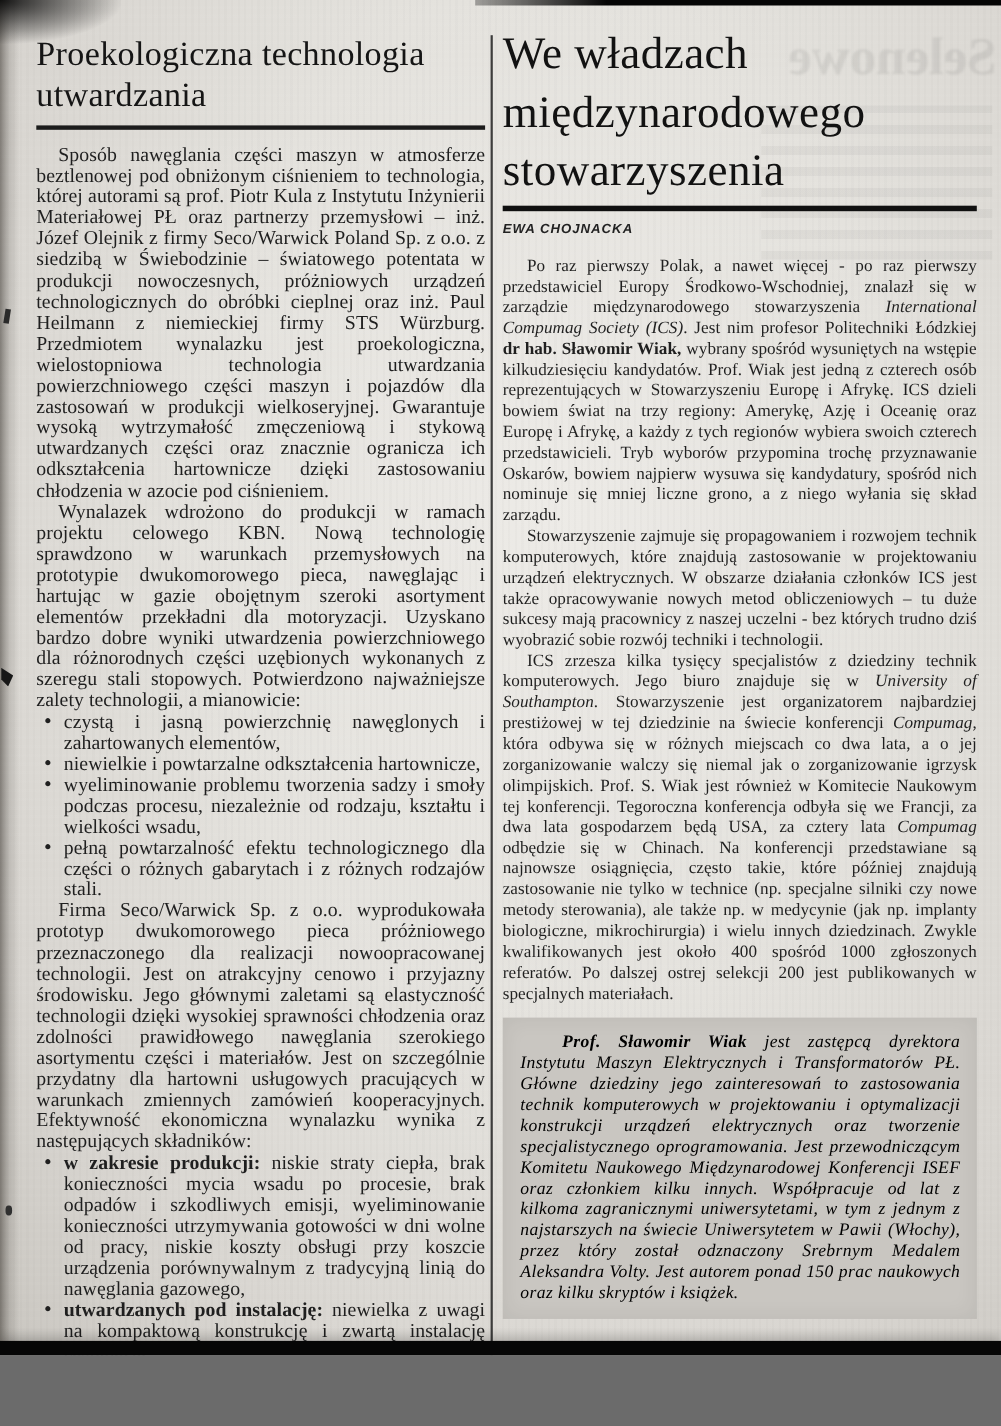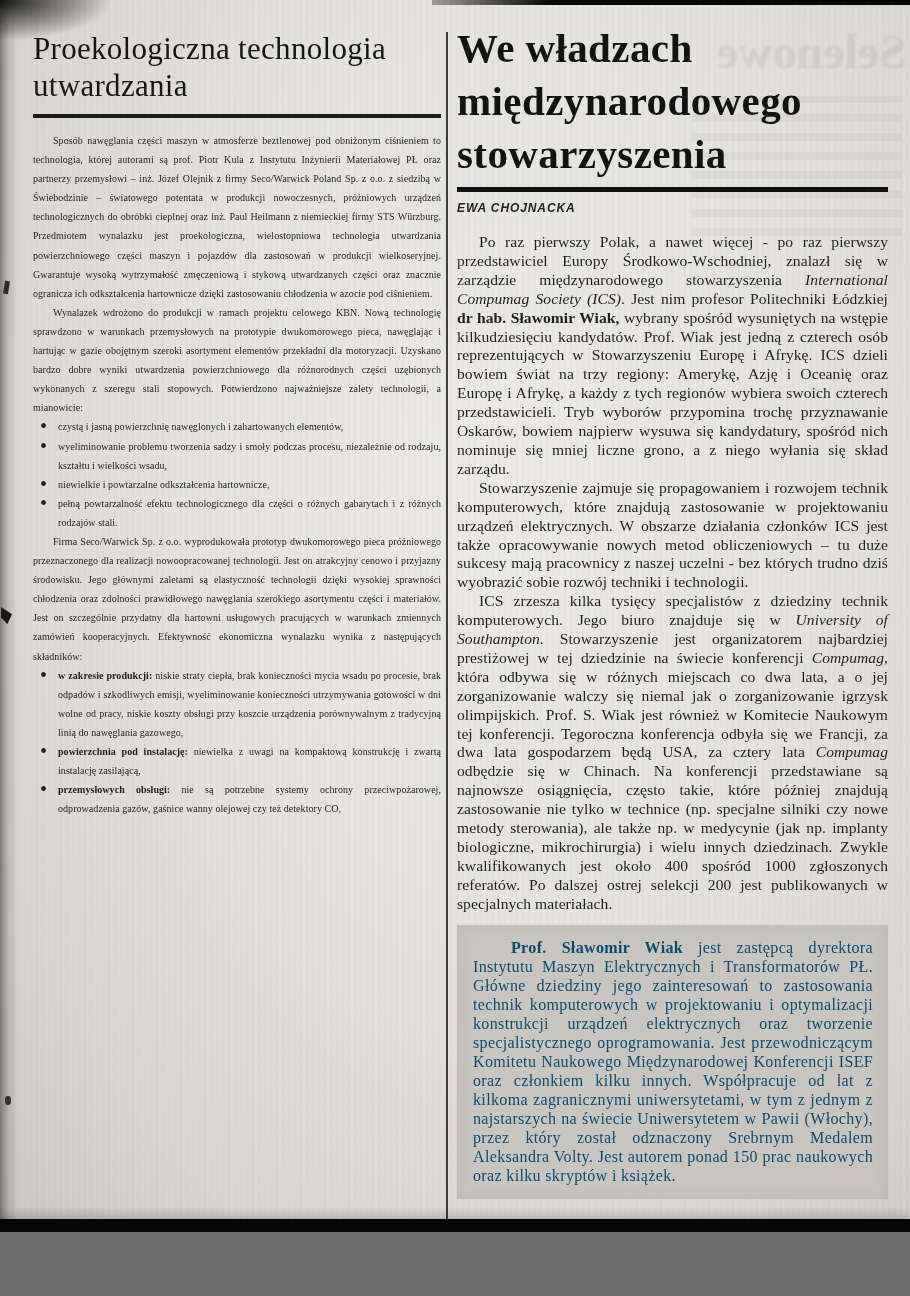--- a/index.html
+++ b/index.html
@@ -33,41 +33,41 @@
     font-size:48px;font-weight:bold;color:rgba(70,70,70,.10);
     transform:scaleX(-1);filter:blur(1.1px);white-space:nowrap;}
   .ghost-lines{position:absolute;right:8px;top:96px;width:210px;height:140px;z-index:1;
     background:repeating-linear-gradient(0deg, rgba(80,80,80,.055) 0 8px, transparent 8px 19px);
     filter:blur(.7px);}
   
   .col-left{position:absolute;left:33px;top:30px;width:408px;z-index:3;}
   .headline-left{font-size:31px;line-height:37px;letter-spacing:.3px;font-weight:400;
     color:#151515;margin:0 0 10px 0;}
   .rule-left{height:4px;background:#1c1c1c;margin:0 0 13px 0;}
-  .body-copy{font-size:10px;line-height:19.1px;text-align:justify;color:#1f1f1f;letter-spacing:.05px;}
+  .body-copy{font-size:18px;line-height:19.1px;text-align:justify;color:#1f1f1f;letter-spacing:.05px;}
   .body-copy p{margin:0;text-indent:20px;}
   .body-copy ul{list-style:none;margin:0;padding:0;}
   .body-copy li{position:relative;padding-left:25px;}
   .body-copy li::before{content:"\2022";position:absolute;left:7px;top:0;font-size:20px;}
   
   .divider{position:absolute;left:446px;top:32px;width:2px;height:1206px;
     background:rgba(32,32,32,.85);z-index:3;}
   
   .col-right{position:absolute;left:457px;top:22px;width:431px;z-index:3;}
-  .headline-right{font-size:41px;line-height:53px;letter-spacing:.4px;font-weight:700;
+  .headline-right{font-size:41px;line-height:53px;letter-spacing:.4px;font-weight:400;
     color:#121212;margin:0 0 6px 0;}
   .rule-right{height:5px;background:#101010;margin:4px 0 9px 0;}
   .author{font-family:"Liberation Sans", sans-serif;font-style:italic;font-weight:bold;
     font-size:12px;letter-spacing:.9px;color:#222;margin:0 0 18px 0;}
   .body-right{font-size:15.6px;line-height:18.9px;}
   .body-right p{text-indent:22px;}
   
   .info-box{background:#c9c6c1;margin-top:11px;padding:13px 15px 14px 16px;
     box-shadow:inset 0 0 20px rgba(0,0,0,.07);}
-  .box-copy{font-size:16px;line-height:19px;letter-spacing:.35px;text-align:justify;color:#0c4a6e;}
+  .box-copy{font-size:16px;line-height:19px;letter-spacing:.35px;text-align:justify;color:#000000;font-style:italic;}
   .box-copy p{margin:0;text-indent:38px;}
   .b{font-weight:bold;}
   .i{font-style:italic;}
   
   .footer-rule{position:absolute;left:34px;top:1247px;width:848px;height:2px;background:#4d4d4d;
     transform:rotate(-.15deg);z-index:4;}
   .footer-journal{position:absolute;left:335px;top:1259px;font-size:15px;letter-spacing:.7px;
     color:#1f1f1f;z-index:4;white-space:pre;}
   .footer-page{position:absolute;left:852px;top:1250px;font-size:27px;color:#101010;z-index:4;}
 </style>
@@ -87,28 +87,28 @@
   <div class="mark-c"></div>
 
   <div class="col-left">
     <h1 class="headline-left">Proekologiczna technologia utwardzania</h1>
     <div class="rule-left"></div>
     <div class="body-copy">
         <p><span>Sposób nawęglania części maszyn w atmosferze beztlenowej pod obniżonym ciśnieniem to technologia, której autorami są prof. Piotr Kula z Instytutu Inżynierii Materiałowej PŁ oraz partnerzy przemysłowi – inż. Józef Olejnik z firmy Seco/Warwick Poland Sp. z o.o. z siedzibą w Świebodzinie – światowego potentata w produkcji nowoczesnych, próżniowych urządzeń technologicznych do obróbki cieplnej oraz inż. Paul Heilmann z niemieckiej firmy STS Würzburg. Przedmiotem wynalazku jest proekologiczna, wielostopniowa technologia utwardzania powierzchniowego części maszyn i pojazdów dla zastosowań w produkcji wielkoseryjnej. Gwarantuje wysoką wytrzymałość zmęczeniową i stykową utwardzanych części oraz znacznie ogranicza ich odkształcenia hartownicze dzięki zastosowaniu chłodzenia w azocie pod ciśnieniem.</span></p>
         <p><span>Wynalazek wdrożono do produkcji w ramach projektu celowego KBN. Nową technologię sprawdzono w warunkach przemysłowych na prototypie dwukomorowego pieca, nawęglając i hartując w gazie obojętnym szeroki asortyment elementów przekładni dla motoryzacji. Uzyskano bardzo dobre wyniki utwardzenia powierzchniowego dla różnorodnych części uzębionych wykonanych z szeregu stali stopowych. Potwierdzono najważniejsze zalety technologii, a mianowicie:</span></p>
         <ul>
           <li><span>czystą i jasną powierzchnię nawęglonych i zahartowanych elementów,</span></li>
+          <li><span>niewielkie i powtarzalne odkształcenia hartownicze,</span></li>
           <li><span>wyeliminowanie problemu tworzenia sadzy i smoły podczas procesu, niezależnie od rodzaju, kształtu i wielkości wsadu,</span></li>
-          <li><span>niewielkie i powtarzalne odkształcenia hartownicze,</span></li>
           <li><span>pełną powtarzalność efektu technologicznego dla części o różnych gabarytach i z różnych rodzajów stali.</span></li>
         </ul>
         <p><span>Firma Seco/Warwick Sp. z o.o. wyprodukowała prototyp dwukomorowego pieca próżniowego przeznaczonego dla realizacji nowoopracowanej technologii. Jest on atrakcyjny cenowo i przyjazny środowisku. Jego głównymi zaletami są elastyczność technologii dzięki wysokiej sprawności chłodzenia oraz zdolności prawidłowego nawęglania szerokiego asortymentu części i materiałów. Jest on szczególnie przydatny dla hartowni usługowych pracujących w warunkach zmiennych zamówień kooperacyjnych. Efektywność ekonomiczna wynalazku wynika z następujących składników:</span></p>
         <ul>
           <li><span class="b">w zakresie produkcji:</span><span> niskie straty ciepła, brak konieczności mycia wsadu po procesie, brak odpadów i szkodliwych emisji, wyeliminowanie konieczności utrzymywania gotowości w dni wolne od pracy, niskie koszty obsługi przy koszcie urządzenia porównywalnym z tradycyjną linią do nawęglania gazowego,</span></li>
-          <li><span class="b">powierzchnia pod instalację:</span><span> niewielka z uwagi na kompaktową konstrukcję i zwartą instalację zasilającą,</span></li>
+          <li><span class="b">utwardzanych pod instalację:</span><span> niewielka z uwagi na kompaktową konstrukcję i zwartą instalację zasilającą,</span></li>
           <li><span class="b">przemysłowych obsługi:</span><span> nie są potrzebne systemy ochrony przeciwpożarowej, odprowadzenia gazów, gaśnice wanny olejowej czy też detektory CO,</span></li>
         </ul>
       </div>
   </div>
 
   <div class="divider"></div>
 
   <div class="col-right">
     <h1 class="headline-right">We władzach międzynarodowego stowarzyszenia</h1>
     <div class="rule-right"></div>

